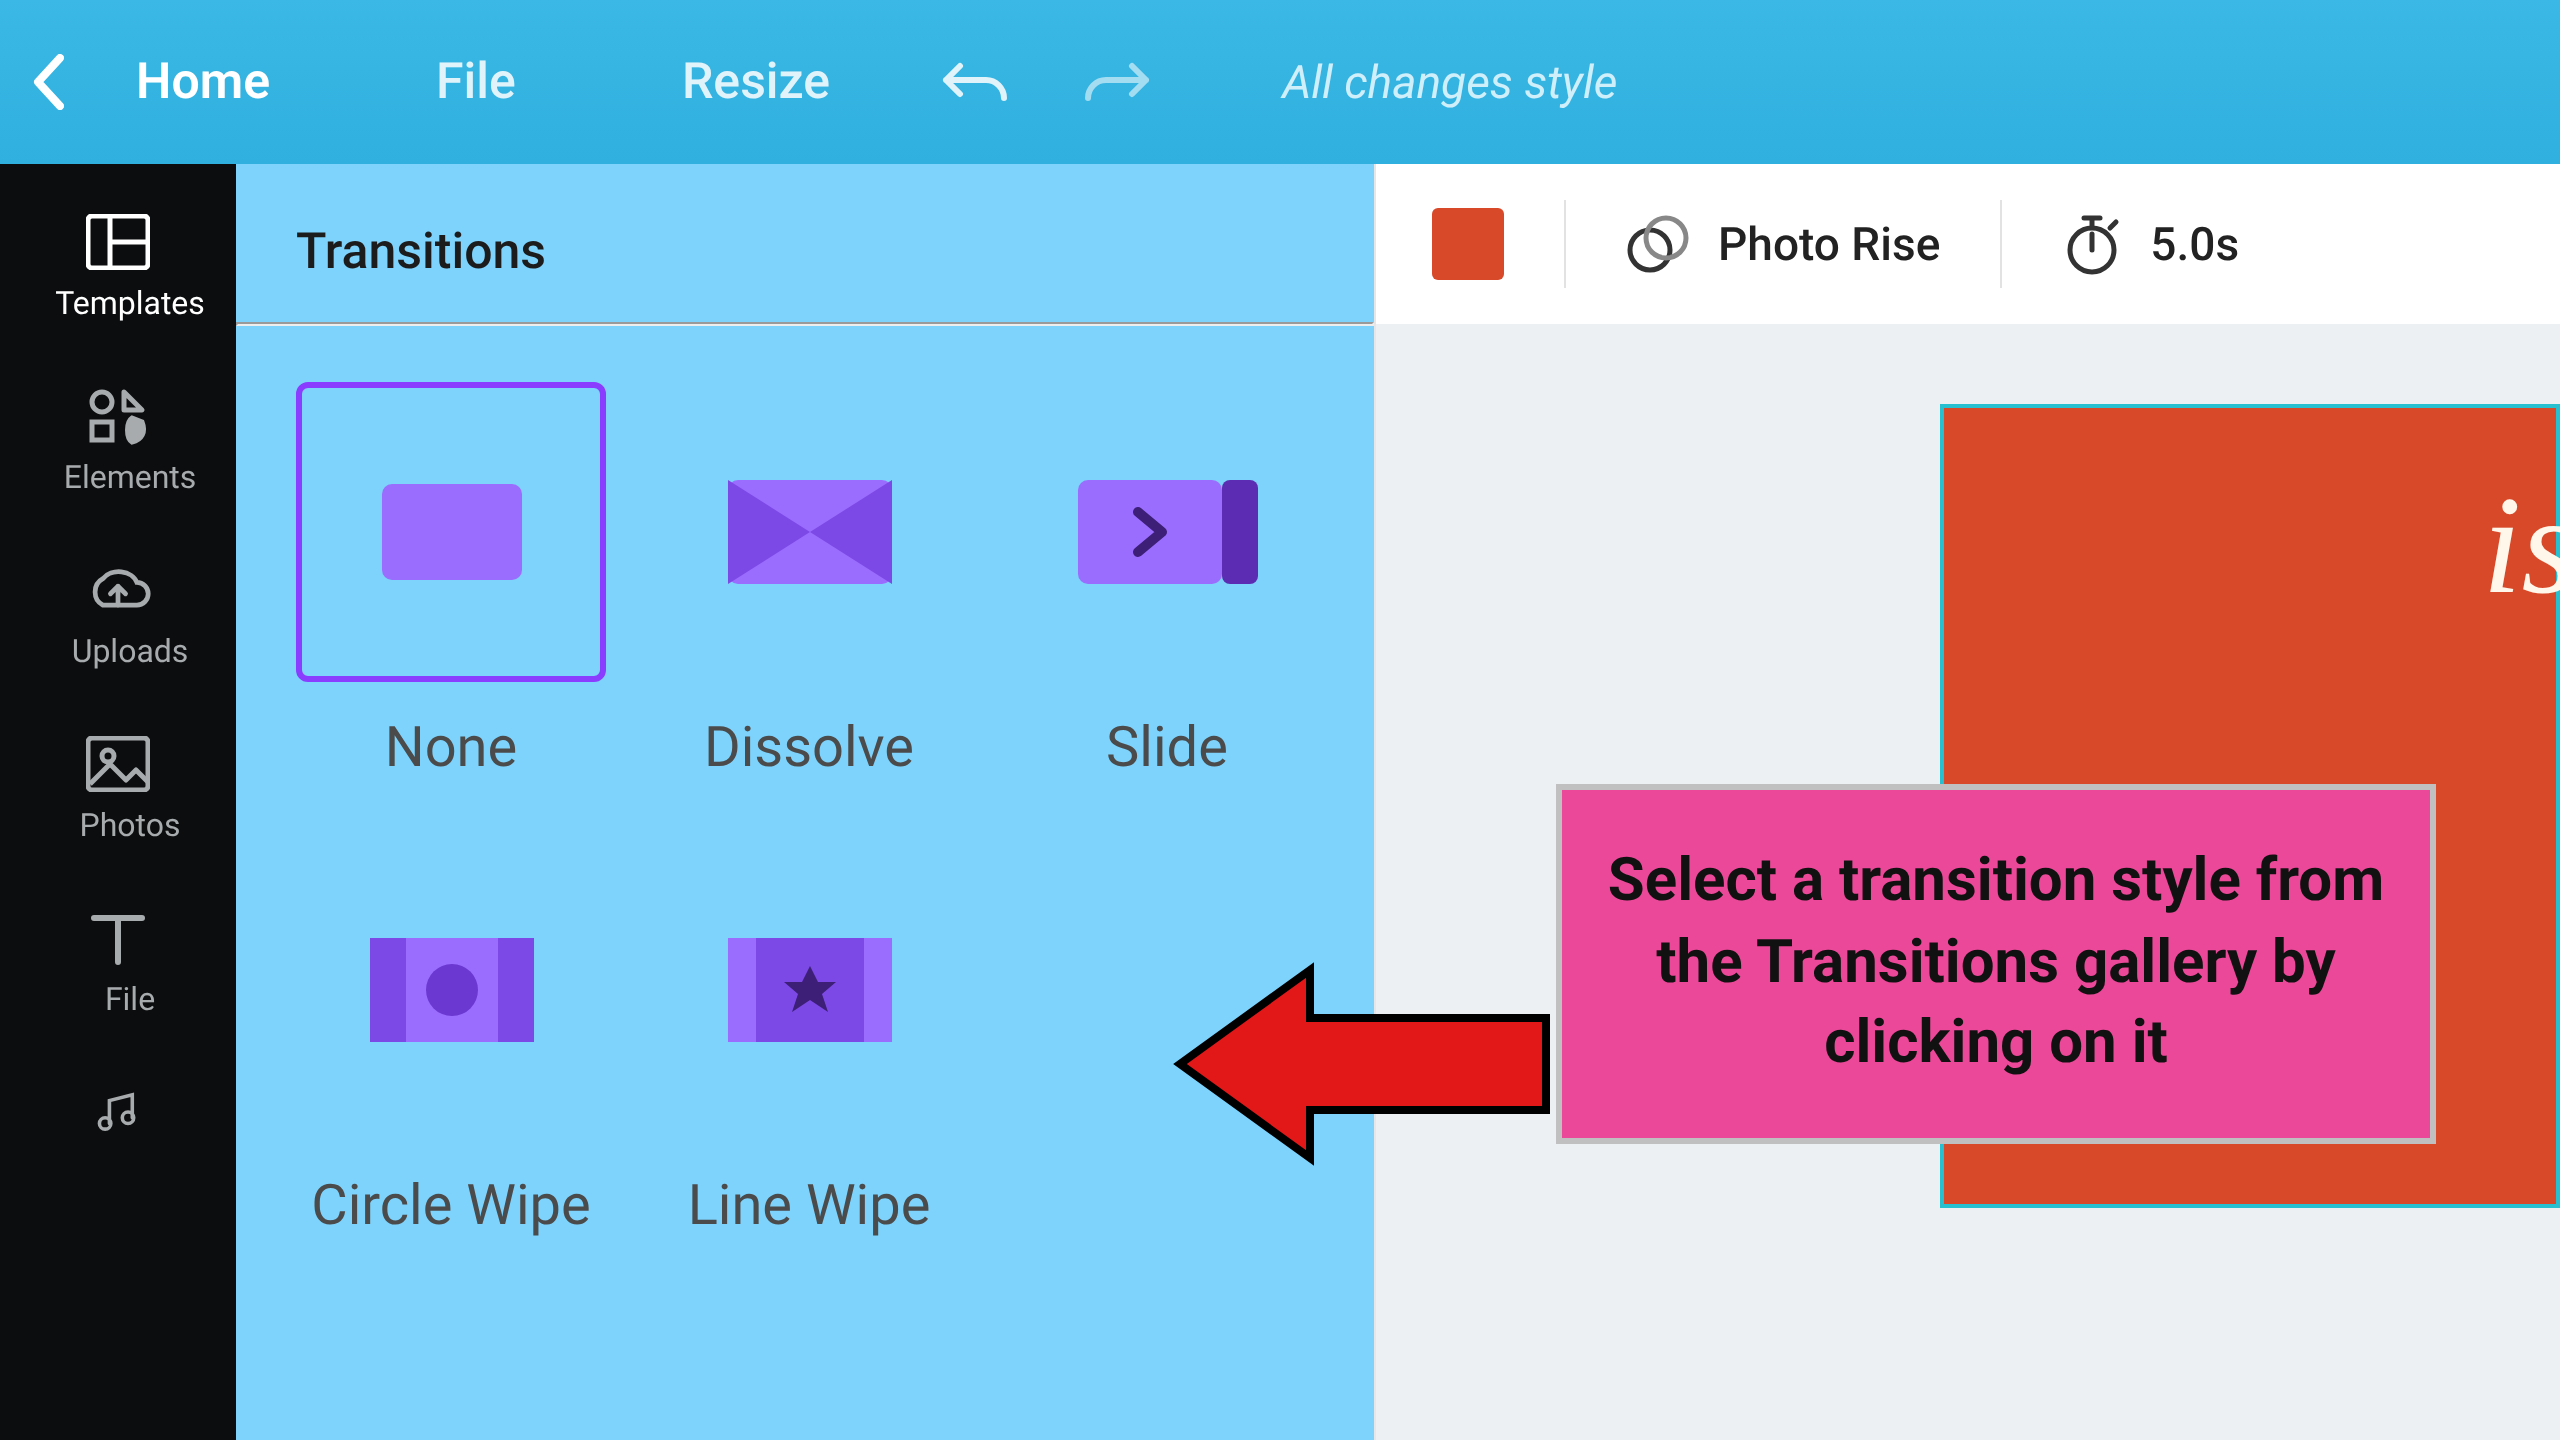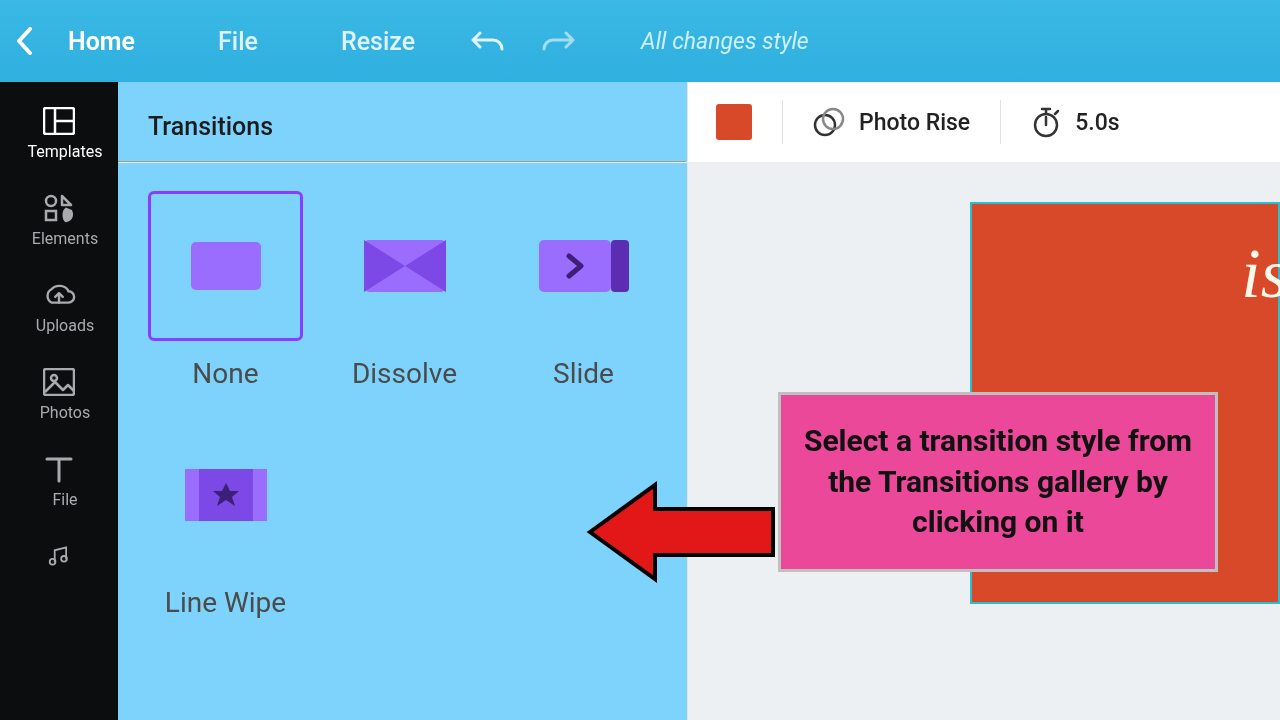--- a/index.html
+++ b/index.html
@@ -153,20 +153,31 @@
         <div class="thumb">
           <svg width="90" height="52">
               <rect width="72" height="52" rx="5" fill="#9b6dff"></rect>
               <rect x="72" width="18" height="52" rx="4" fill="#5c2db3"></rect>
               <path d="M30 16 L42 26 L30 36" stroke="#3d1f78" stroke-width="5" fill="none" stroke-linecap="round" stroke-linejoin="round"></path>
             </svg>
         </div>
         <span class="tile-label">Slide</span>
       </div>
 
+      <div class="tile">
+        <div class="thumb">
+          <svg width="82" height="52">
+              <rect width="82" height="52" rx="5" fill="#9b6dff"></rect>
+              <rect width="18" height="52" fill="#7d49e6"></rect>
+              <rect x="64" width="18" height="52" fill="#7d49e6"></rect>
+              <circle cx="41" cy="26" r="13" fill="#6b39d1"></circle>
+            </svg>
+        </div>
+        <span class="tile-label">Circle Wipe</span>
+      </div>
 
       <div class="tile">
         <div class="thumb">
           <svg width="82" height="52">
               <rect width="82" height="52" rx="5" fill="#7d49e6"></rect>
               <rect width="14" height="52" fill="#9b6dff"></rect>
               <rect x="68" width="14" height="52" fill="#9b6dff"></rect>
               <path d="M41 14 L45 22 L54 22 L47 28 L50 37 L41 31 L32 37 L35 28 L28 22 L37 22 Z" fill="#3d1f78"></path>
             </svg>
         </div>

